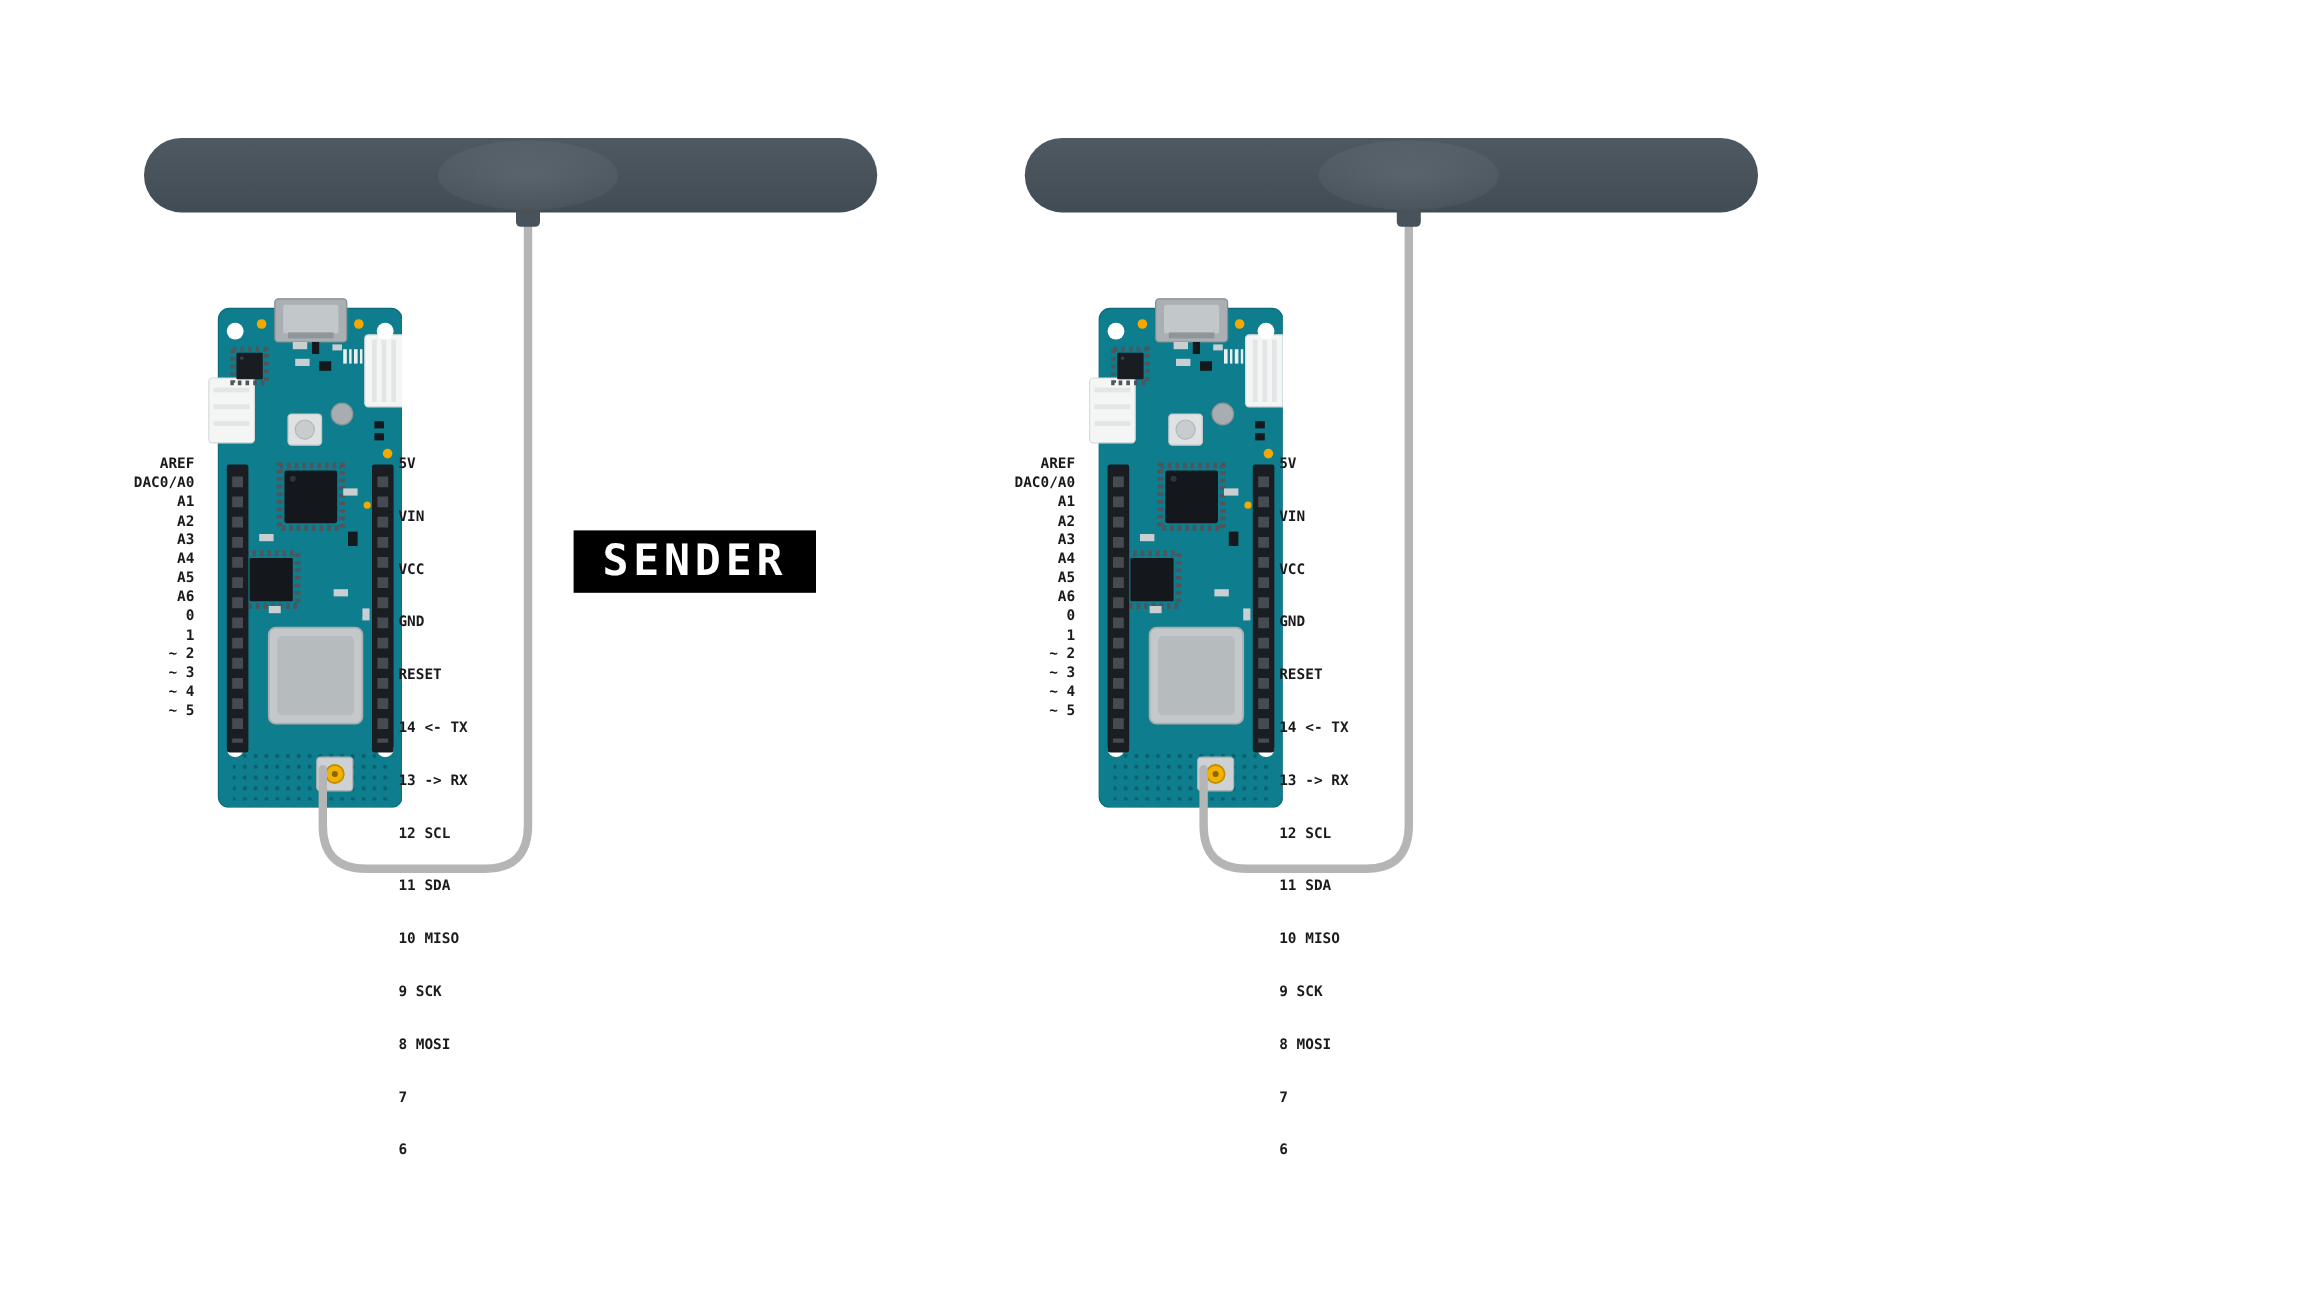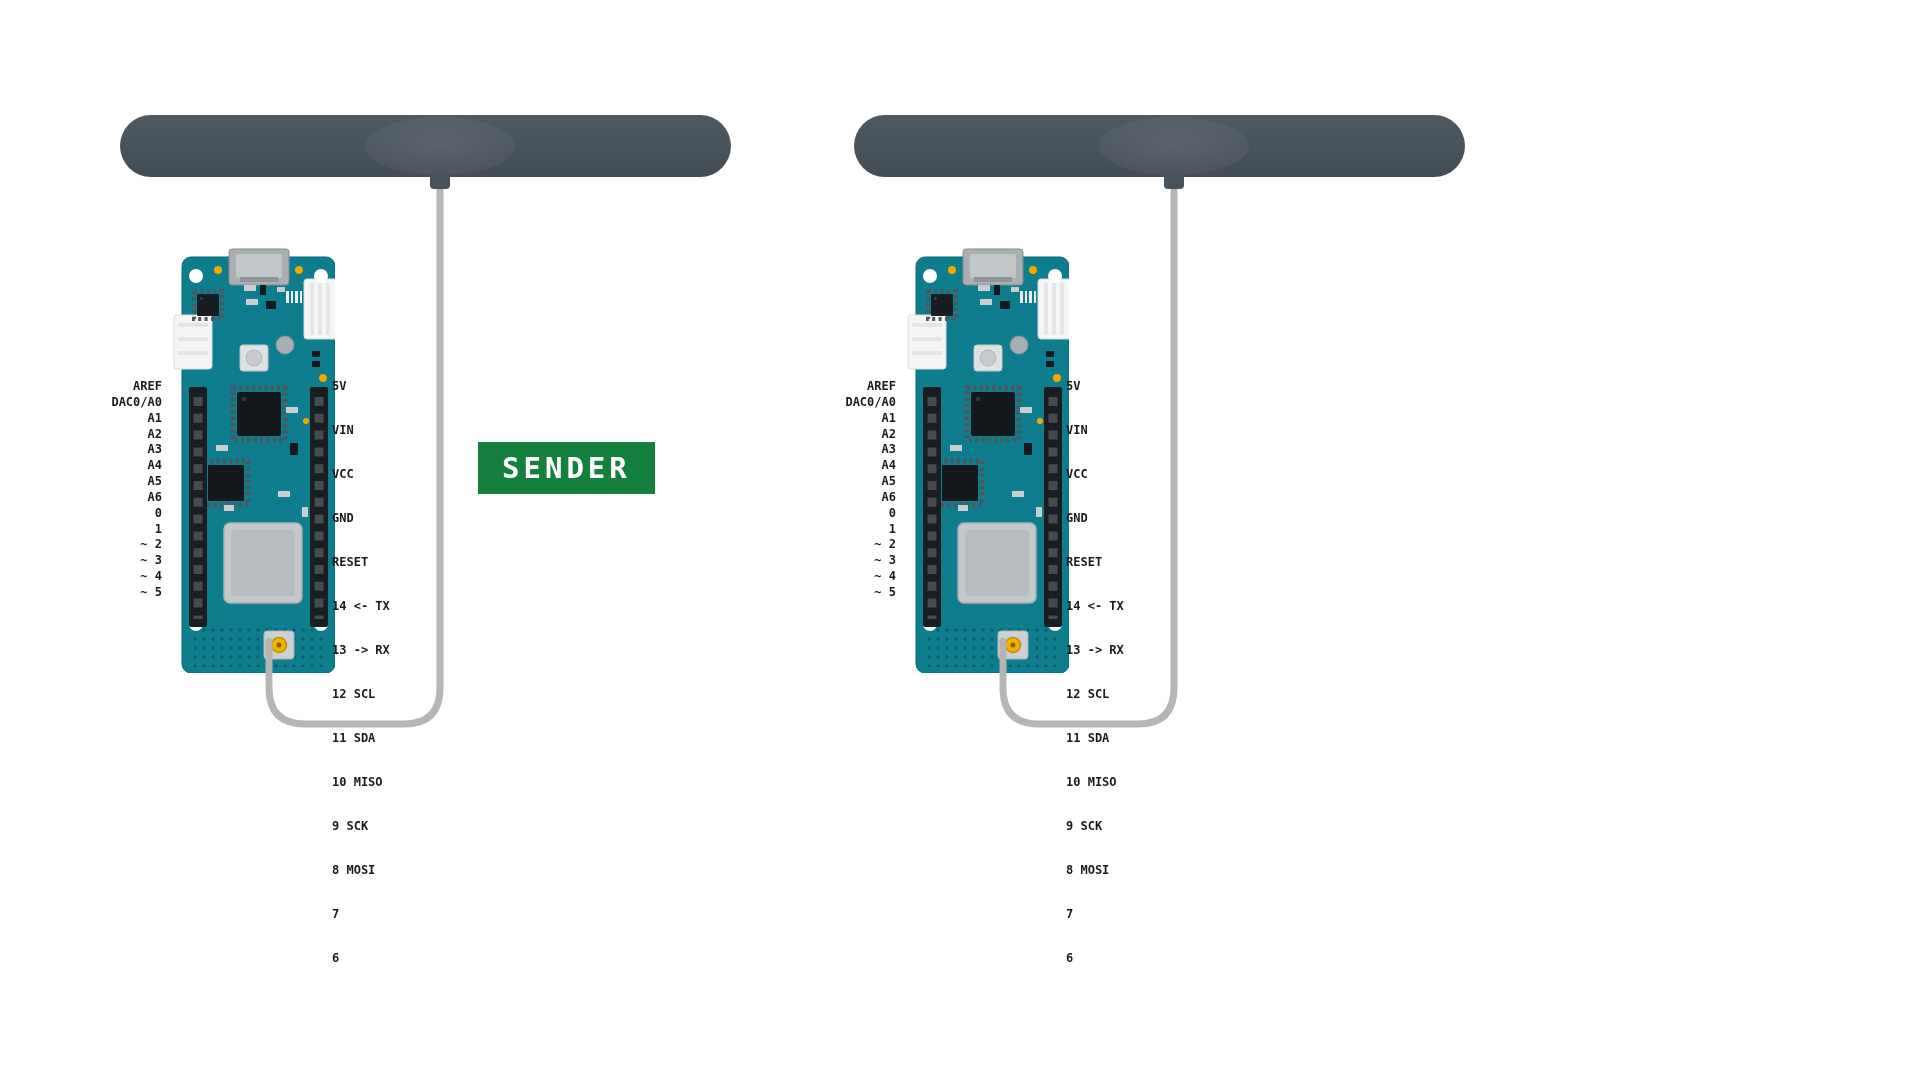--- a/index.html
+++ b/index.html
@@ -49,23 +49,23 @@
     color: #1a1a1a; z-index: 5;
   }
   .pins-left  { left: 36px;  width: 126px; text-align: right; align-items: flex-end; }
   .pins-right { left: 332px; width: 160px; text-align: left;  align-items: flex-start; gap: 32px; }
   .pin-label { white-space: pre; }
 
   
   .role-label {
     position: absolute; top: 442px;
     display: inline-block;
-    background: #15803d; color: #ffffff;
+    background: #000000; color: #ffffff;
     font-family: "DejaVu Sans Mono", monospace;
-    font-weight: 700; font-size: 29px;
+    font-weight: 700; font-size: 36px;
     letter-spacing: 4px;
     line-height: 52px; height: 52px;
     padding: 0 24px;
     z-index: 5;
   }
   #module-sender  .role-label { left: 478px; }
   #module-receiver .role-label { left: 476px; }
 
   .defs-svg { position: absolute; width: 0; height: 0; }
 </style>

